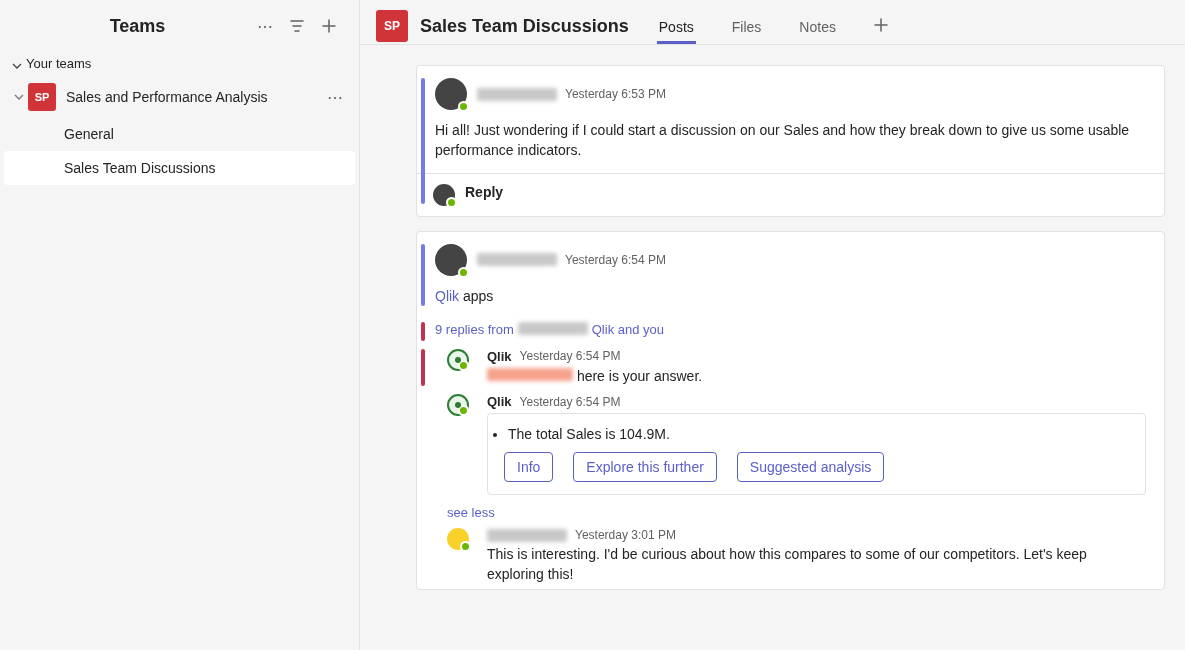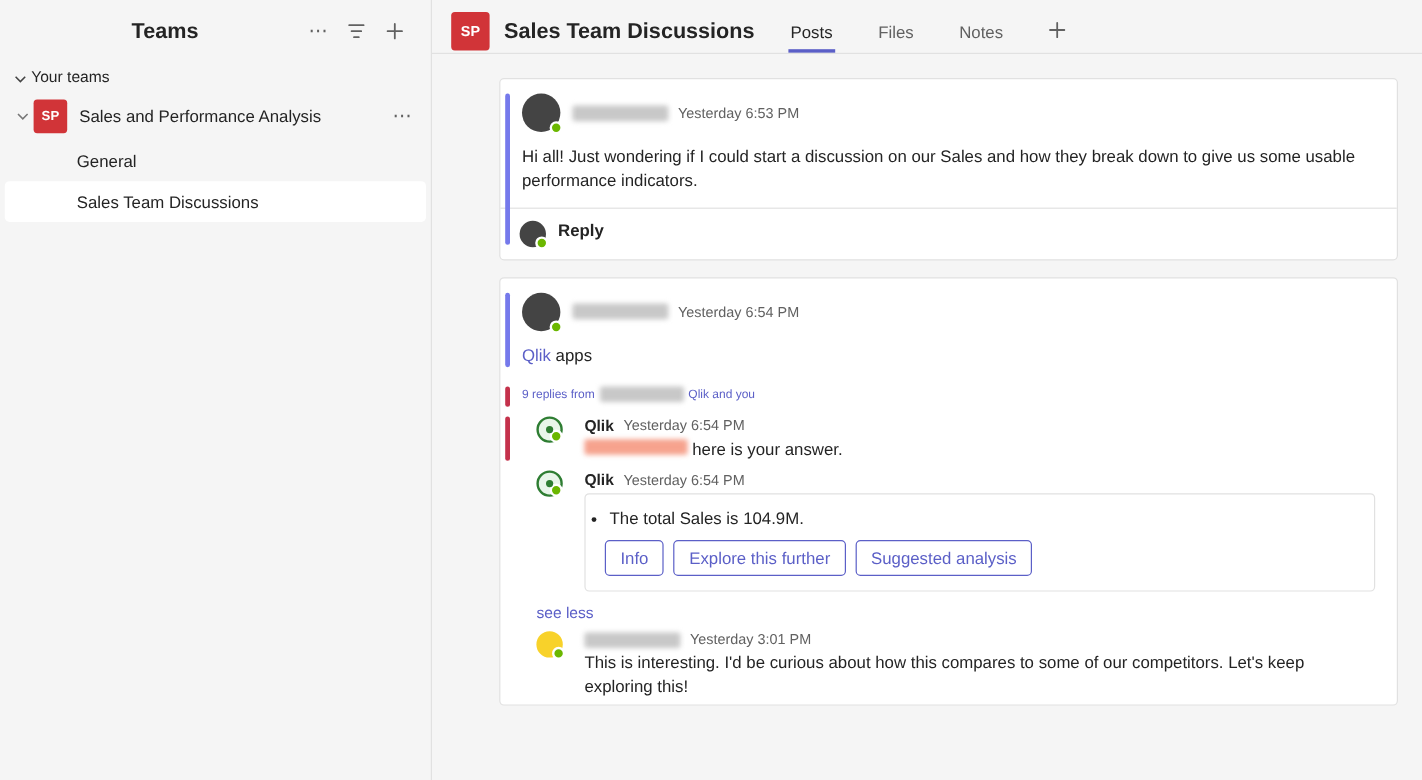--- a/index.html
+++ b/index.html
@@ -153,37 +153,37 @@
   .msg-text{line-height:1.45;}
   a.link{color:var(--light-blue);text-decoration:none;}
   .reply-bar{
     display:flex;align-items:flex-start;padding:10px 16px;
     border-top:1px solid var(--grey-2);cursor:pointer;
   }
   .reply-bar .avatar{margin-right:10px;}
   .reply-label{font-weight:600;color:var(--text);}
   
   .reply-summary{
-    padding:4px 0 8px 18px;display:flex;align-items:flex-end;position:relative;font-size:10px;
+    padding:4px 0 8px 18px;display:flex;align-items:flex-start;position:relative;font-size:13px;
   }
   .accent-red::before{
     content:"";position:absolute;left:4px;top:4px;bottom:4px;width:4px;background:#c4314b;border-radius:2px;
   }
   .reply-item{
     display:flex;padding:4px 18px 4px 30px;position:relative;
   }
   .reply-item .reply-content{margin-left:8px;flex:1;}
   .reply-head{display:flex;align-items:center;margin-bottom:2px;}
   .reply-author{font-weight:600;font-size:13px;}
   .reply-timestamp{color:var(--muted);font-size:12px;margin-left:8px;}
   .answer-card{
     border:1px solid var(--grey-2);border-radius:4px;padding:12px 16px;margin-top:4px;
   }
   .answer-card ul{margin:0 0 10px 4px;padding:0;}
-  .answer-btns{display:flex;gap:8px;}
+  .answer-btns{display:flex;gap:20px;}
   .card-btn{
     border:1px solid var(--light-blue);color:var(--light-blue);
     background:#fff;border-radius:4px;padding:6px 12px;cursor:pointer;font-size:14px;
   }
   .see-less{color:var(--light-blue);font-size:13px;padding:6px 0 0 30px;cursor:pointer;}
   .pinkish{display:inline-block;height:13px;background:#f6a28d;border-radius:2px;filter:blur(2px);}
 </style>
 </head>
 <body>
 

